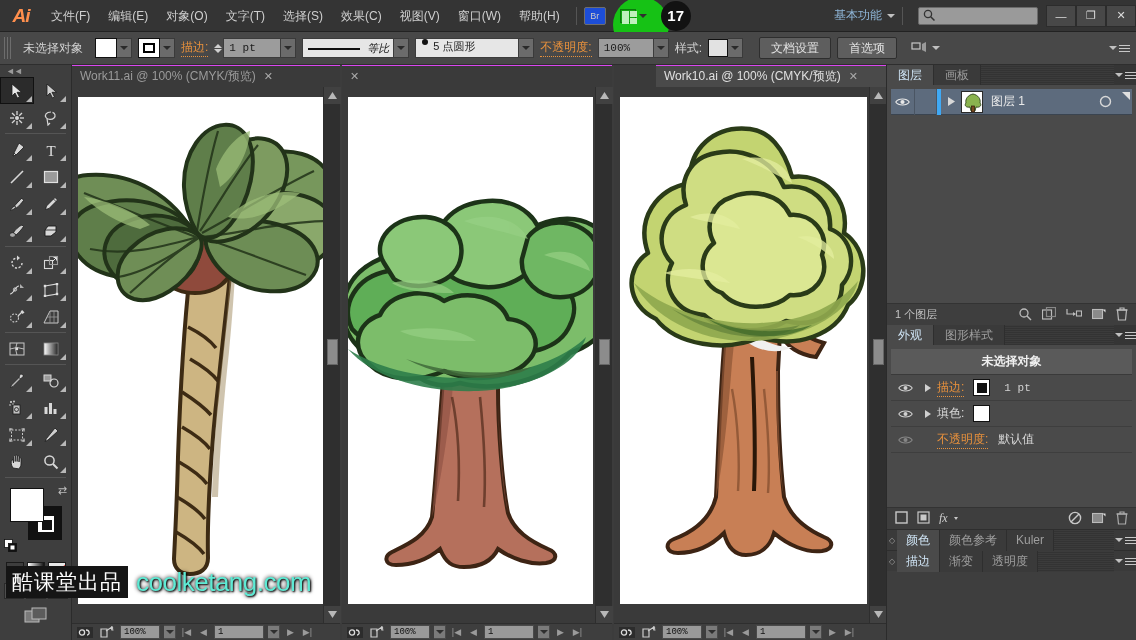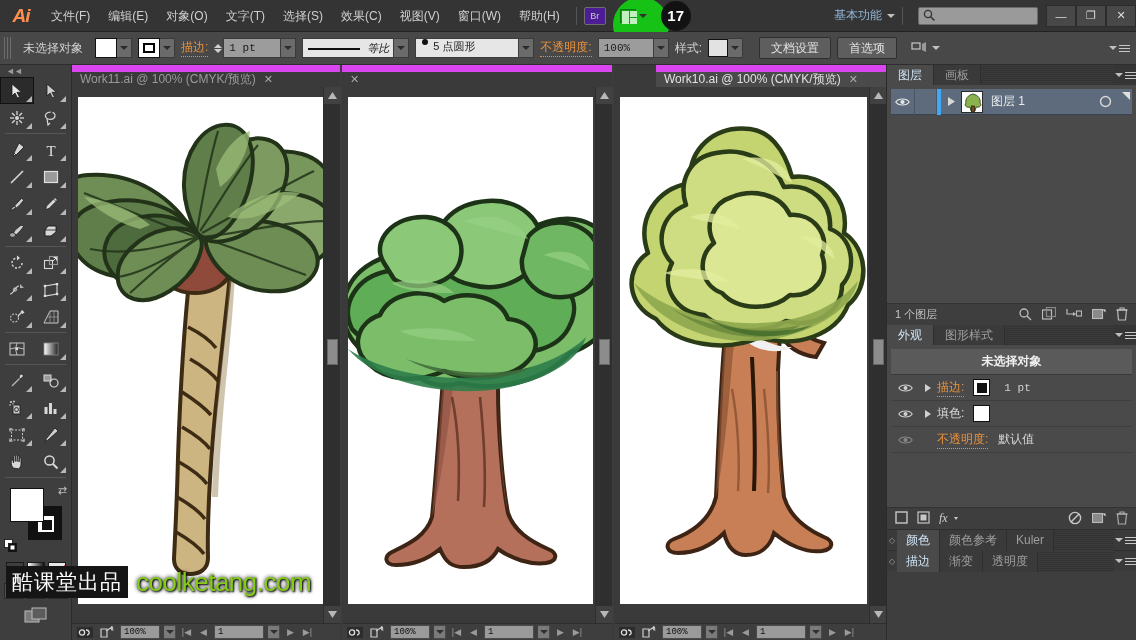--- a/index.html
+++ b/index.html
@@ -24,21 +24,21 @@
     letter-spacing:-1px;
   }
   .menu-item {
     padding:0 9px; height:32px; line-height:32px; color:#cfcfcf; font-size:12px;
     white-space:nowrap; cursor:default;
   }
   .mb-sep { width:1px; height:18px; background:#555; margin:0 7px; }
   .br-btn {
     width:22px; height:18px; border:1px solid #6e6e6e; border-radius:2px;
     font-size:9px; display:flex; align-items:center; justify-content:center;
-    color:#c8c8c8; background:#4c1d95;
+    color:#c8c8c8; background:#1d4ed8;
   }
   .green-spot {
     position:absolute; left:613px; top:-3px; width:56px; height:56px;
     border-radius:50%; background:#16c215;
   }
   .arrange-btn {
     position:relative; z-index:3; margin-left:14px; display:flex; align-items:center; gap:3px;
   }
   .arrange-glyph {
     width:16px; height:14px; background:#13a312; border:1px solid #0a7a0a;
@@ -171,21 +171,21 @@
   }
   .drawmodes { display:flex; justify-content:center; gap:2px; margin-top:5px; }
   .dm { width:20px;height:16px;background:#4e4e4e;border:1px solid #2a2a2a;
     display:flex;align-items:center;justify-content:center; }
   .dm.sel { background:#6a6a6a; }
   .screenmode { display:flex; justify-content:center; margin-top:8px; }
 
   
   .doc { position:absolute; top:65px; height:575px; background:#3a3a3a; }
   .doc-tab {
-    height:22px; background:#3a3a3a; border-top:7px solid #d946ef;
+    height:22px; background:#3a3a3a; border-top:1px solid #d946ef;
     display:flex; align-items:center; padding:0 8px; gap:8px; position:relative;
   }
   .doc-tab.active { background:#4a4a4a;margin-left:42px; }
   .doc-tab .title { font-size:12px; color:#9b9b9b; white-space:nowrap; }
   .doc-tab.active .title { color:#e0e0e0; }
   .doc-tab .x { color:#aaa; font-size:11px; line-height:1; }
   .doc-body { position:relative; background:#3a3a3a; }
   .canvas-area {
     position:absolute; left:0; top:0; right:17px; bottom:17px; background:#3a3a3a;
     overflow:hidden;
@@ -273,21 +273,21 @@
   
   .watermark {
     position:absolute; left:6px; bottom:42px; display:flex; align-items:center; gap:8px;
     z-index:50; pointer-events:none;
   }
   .wm-cn {
     background:#151515; color:#fff; font-size:21px; padding:2px 6px;
     font-family:"DejaVu Sans",sans-serif; letter-spacing:1px;
   }
   .wm-en {
-    color:#84cc16; font-size:26px; letter-spacing:-0.5px;
+    color:#5eead4; font-size:26px; letter-spacing:-0.5px;
     text-shadow:0 0 4px #000, 1px 1px 2px #000;
   }
   svg { pointer-events:none; }
 </style>
 </head>
 <body>
 
 <div id="app">
 
   <div class="menubar">

